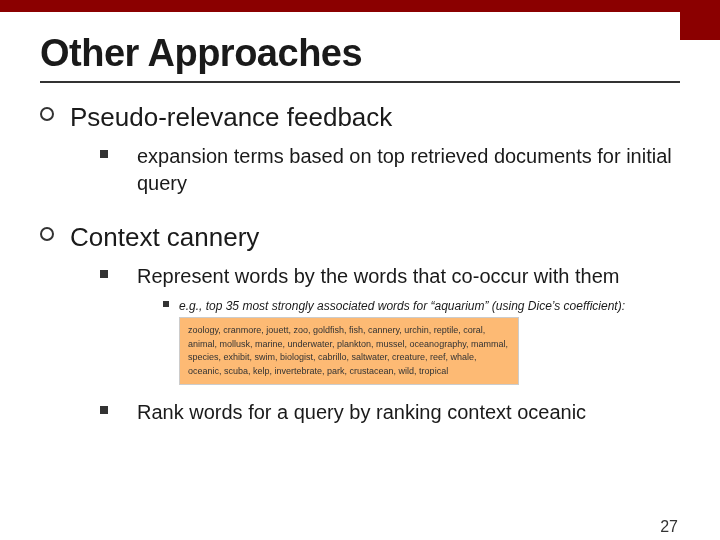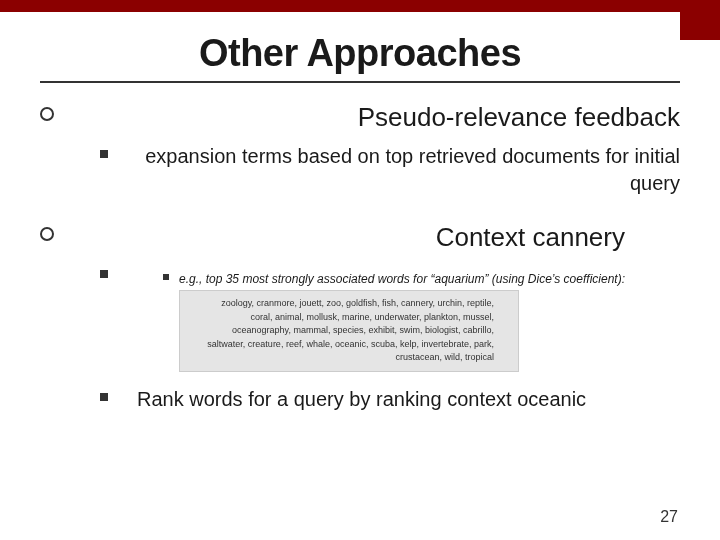--- a/index.html
+++ b/index.html
@@ -43,41 +43,39 @@
     }
 
     
     .page-title {
       font-size: 38px;
       font-weight: bold;
       color: #1a1a1a;
       font-family: Arial, Helvetica, sans-serif;
       margin-bottom: 6px;
       letter-spacing: -0.5px;
-      text-align: center;
     }
 
     
     .title-rule {
       border: none;
       border-top: 2px solid #333;
       margin-bottom: 18px;
     }
 
     
     .main-list {
       list-style: none;
       padding: 0;
     }
 
     .main-list > li {
       display: flex;
       align-items: flex-start;
       margin-bottom: 14px;
-      text-align: right;
     }
 
     .bullet-circle {
       width: 14px;
       height: 14px;
       border-radius: 50%;
       border: 2px solid #333;
       flex-shrink: 0;
       margin-top: 6px;
       margin-right: 16px;
@@ -156,28 +154,28 @@
 
     
     .word-cloud {
       font-size: 9px;
       color: #333;
       font-family: Arial, Helvetica, sans-serif;
       line-height: 1.5;
       margin-top: 3px;
       max-width: 340px;
       border: 1px solid #ccc;
-      padding: 6px 24px;
-      background: #e5e5e5;
+      padding: 6px 8px;
+      background: #fdba74;
     }
 
     
     .slide-number {
       position: absolute;
-      bottom: 14px;
+      bottom: 4px;
       right: 42px;
       font-size: 16px;
       color: #333;
       font-family: Arial, Helvetica, sans-serif;
     }
 
     
     .indent-1 {
       padding-left: 30px;
     }
@@ -214,20 +212,21 @@
 
     <li>
       <span class="bullet-circle"></span>
       <div>
         <span class="main-item-text">Context cannery</span>
         <ul class="sub-list indent-1">
 
           <li>
             <span class="bullet-square"></span>
             <div>
+              <span class="sub-item-text">Represent words by the words that co-occur with them</span>
               
               <ul class="subsub-list indent-2">
                 <li>
                   <span class="bullet-square-small"></span>
                   <div>
                     <span class="subsub-item-text">
                       <em>e.g., top 35 most strongly associated words for “aquarium” (using Dice’s coefficient):</em>
                     </span>
                     <div class="word-cloud">
                       <span>zoology, cranmore, jouett, zoo, goldfish, fish, cannery, urchin, reptile, coral, animal, mollusk, marine, underwater, plankton, mussel, oceanography, mammal, species, exhibit, swim, biologist, cabrillo, saltwater, creature, reef, whale, oceanic, scuba, kelp, invertebrate, park, crustacean, wild, tropical</span>

